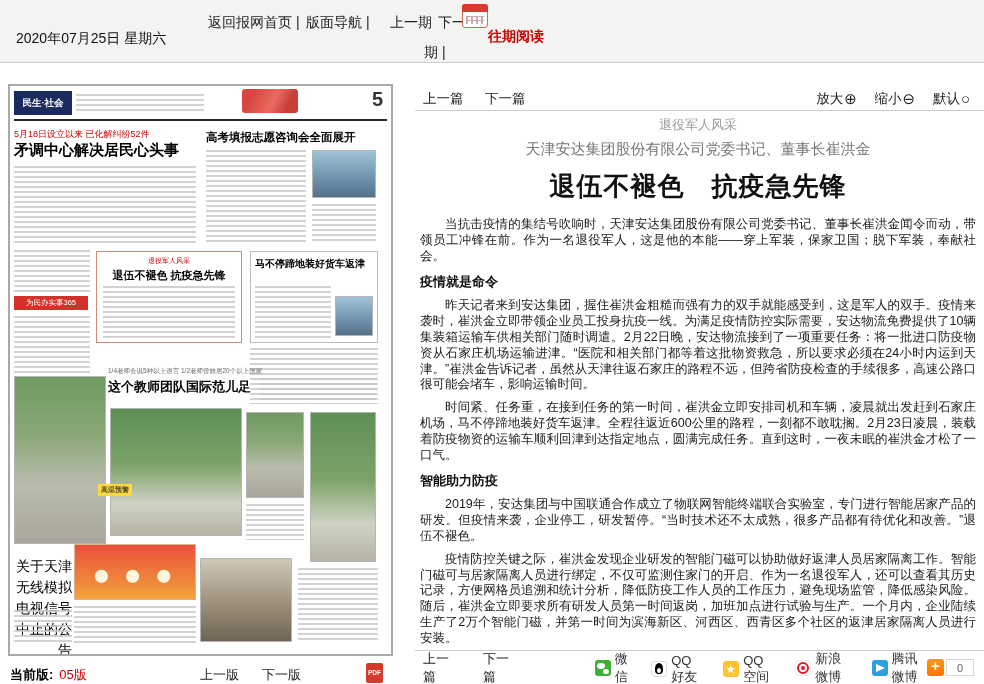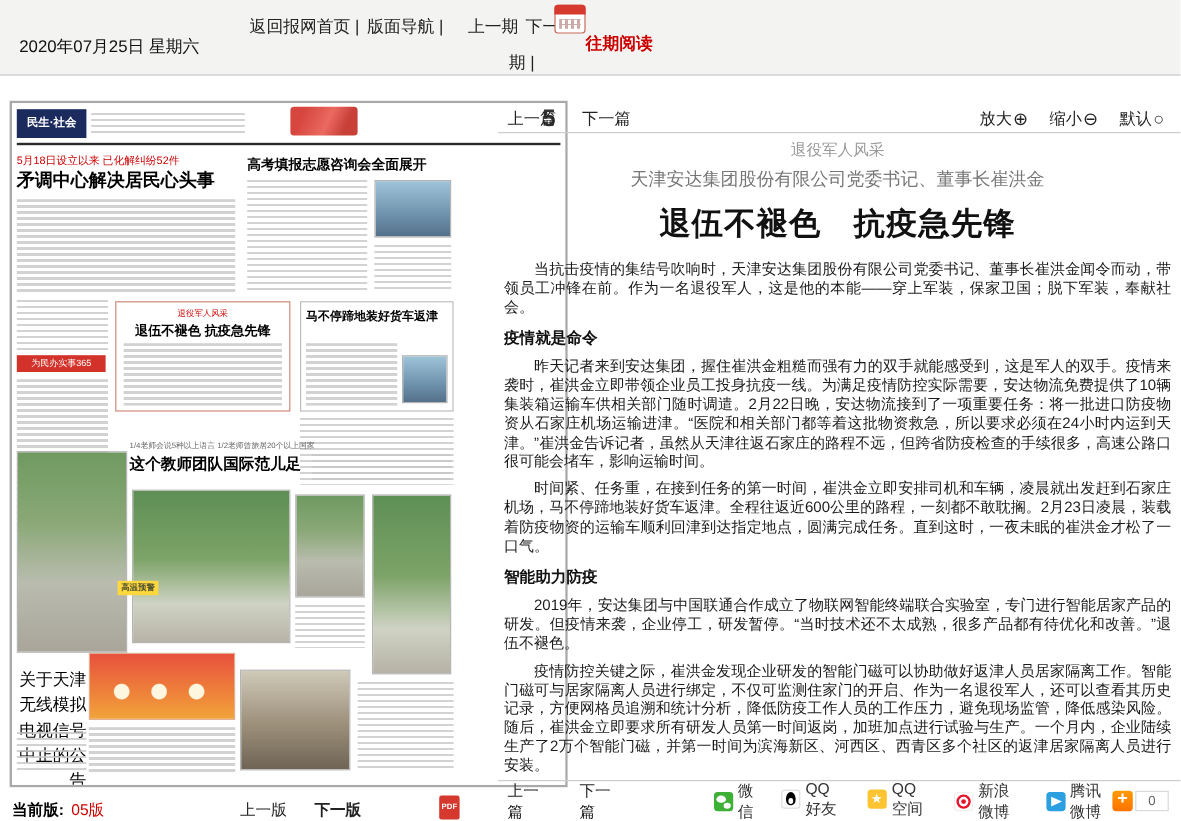--- a/index.html
+++ b/index.html
@@ -14,21 +14,21 @@
   .nav-link { position:absolute; top:14px; font-size:14px; color:#222; white-space:nowrap; }
   .nav-wrap2 { position:absolute; left:424px; top:44px; font-size:14px; color:#222; }
   .archive { position:absolute; left:488px; top:28px; font-size:14px; font-weight:bold; color:#cc0000; }
   .cal { position:absolute; left:462px; top:4px; width:26px; height:24px; background:#fff; border:1px solid #c96a5a; border-radius:3px; cursor:pointer; }
   .cal::before { content:""; position:absolute; left:-1px; top:-1px; right:-1px; height:8px; background:#d63a2f; border-radius:3px 3px 0 0; }
   .cal::after { content:""; position:absolute; left:3px; right:3px; top:11px; bottom:3px;
       background: repeating-linear-gradient(to right,#caa 0 2px,transparent 2px 5px),
                   repeating-linear-gradient(to bottom,#caa 0 1px,transparent 1px 4px); }
 
   
-  .thumb { position:absolute; left:8px; top:84px; width:465px; height:572px; border:2px solid #a9a9a9; background:#fff; cursor:pointer; }
+  .thumb { position:absolute; left:8px; top:84px; width:385px; height:572px; border:2px solid #a9a9a9; background:#fff; cursor:pointer; }
   .thumb-inner { position:relative; width:100%; height:100%; overflow:hidden; background:#fff; }
   .tlines { position:absolute; background:repeating-linear-gradient(to bottom,#c7c7c7 0 2px,transparent 2px 5px); opacity:.8; }
   .m-photo { position:absolute; border:1px solid #b5b5b5; }
   .ph-street { background:linear-gradient(180deg,#6f9a60 0%,#8aa877 35%,#b9bcae 65%,#a9a59b 100%); }
   .ph-trees  { background:linear-gradient(180deg,#5d8f55 0%,#7da368 45%,#cfd3c4 75%,#b6b2a6 100%); }
   .ph-shop   { background:linear-gradient(180deg,#cfc9b8 0%,#9c8f7a 55%,#6f6455 100%); }
   .ph-blue   { background:linear-gradient(180deg,#9fc3d8 0%,#6f93ad 60%,#54708a 100%); }
   .m-section { position:absolute; left:4px; top:5px; width:58px; height:24px; background:#1c2b5e; color:#fff;
                font-size:9.5px; font-weight:bold; text-align:center; line-height:24px; }
   .m-logo { position:absolute; left:232px; top:3px; width:56px; height:24px; border-radius:3px;
@@ -54,21 +54,21 @@
             radial-gradient(circle at 48% 58%, #fff6e0 0 6px, transparent 7px),
             radial-gradient(circle at 74% 58%, #fff6e0 0 6px, transparent 7px),
             linear-gradient(180deg,#e8513d 0%,#ef8a3a 70%,#f2a43b 100%); }
   .m-notice { position:absolute; left:4px; top:470px; width:58px; font-size:14px; font-weight:normal; line-height:1.5; color:#000;text-align:right; }
 
   
   .pager-row { position:absolute; left:0; top:662px; width:410px; height:26px; font-size:13px; }
   .cur-label { position:absolute; left:10px; top:4px; font-weight:bold; color:#000; }
   .cur-value { color:#c00; font-weight:normal; margin-left:6px; }
   .pg-prev { position:absolute; left:200px; top:4px; }
-  .pg-next { position:absolute; left:262px; top:4px;font-weight:bold; }
+  .pg-next { position:absolute; left:262px; top:4px; }
   .pdf { position:absolute; left:366px; top:1px; width:17px; height:20px; background:#d5382c; color:#fff;
          font-size:6.5px; font-weight:bold; text-align:center; line-height:20px; border-radius:2px; cursor:pointer; }
 
   
   .art-toolbar { position:absolute; left:415px; right:0; top:88px; height:23px; border-bottom:1px solid #ccc; font-size:13.5px; }
   .tb-prev { position:absolute; left:8px; top:2px; }
   .tb-next { position:absolute; left:70px; top:2px; }
   .zoom-group { position:absolute; right:14px; top:2px; }
   .zoom-group a { margin-left:14px; }
   .zoom-glyph { font-size:15px; vertical-align:-1px; margin-left:1px; }
@@ -78,21 +78,21 @@
   .art-sub { text-align:center; color:#777; font-size:15px; margin-top:6px;font-family:Liberation Serif, serif; }
   .art-title { text-align:center; color:#111; font-size:26px; font-weight:bold; margin:10px 0 13px; letter-spacing:1px; }
   .art-p { font-size:12.5px; line-height:15.8px; color:#1a1a1a; text-align:justify; text-indent:2em; margin:0 0 7px; }
   .art-h { font-size:13px; font-weight:bold; color:#111; margin:9px 0 7px; }
 
   
   .share-bar { position:absolute; left:415px; right:0; top:650px; height:34px; border-top:1px solid #ccc;
                display:flex; align-items:center; font-size:13px; }
   .sb-prev { margin-left:8px; }
   .sb-next { margin-left:28px; }
-  .share-links { display:flex; align-items:flex-start; gap:21px; margin-left:48px;padding-left:32px; }
+  .share-links { display:flex; align-items:flex-end; gap:21px; margin-left:48px;padding-left:32px; }
   .share-item { display:flex; align-items:center; color:#333; }
   .ic { display:inline-block; width:16px; height:16px; margin-right:4px; border-radius:3px; position:relative; flex:0 0 auto; }
   .ic-wechat { background:#3eb035; }
   .ic-wechat::before { content:""; position:absolute; left:2px; top:3px; width:8px; height:6px; background:#fff; border-radius:50%; }
   .ic-wechat::after { content:""; position:absolute; right:2px; bottom:2px; width:6px; height:5px; background:#fff; border-radius:50%; }
   .ic-qq { background:#fff; border:1px solid #ddd; }
   .ic-qq::before { content:""; position:absolute; left:3px; top:1px; width:8px; height:11px; background:#000; border-radius:50% 50% 42% 42%; }
   .ic-qq::after { content:""; position:absolute; left:5px; top:6px; width:4px; height:5px; background:#fff; border-radius:50%; }
   .ic-qzone { background:#fdc431; }
   .ic-qzone::before { content:"★"; position:absolute; left:2.5px; top:0; color:#fff; font-size:11px; line-height:16px; }

